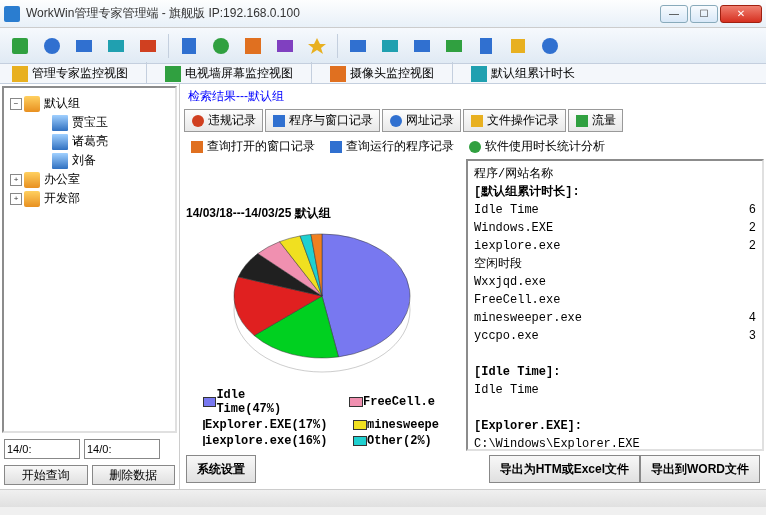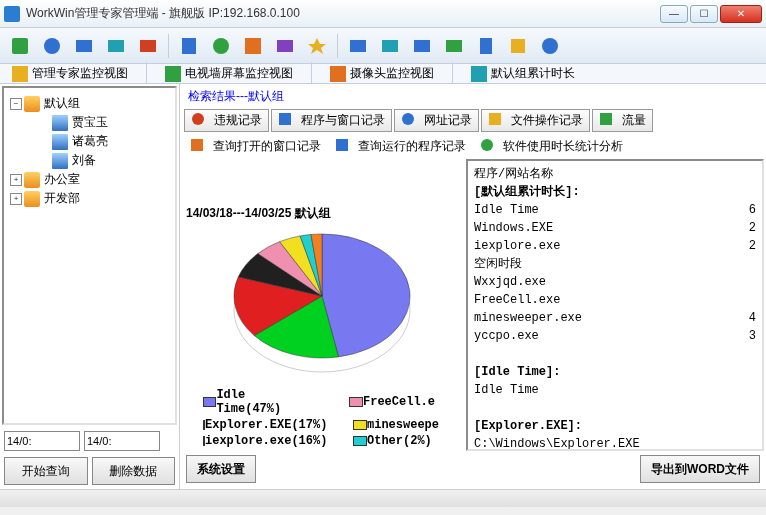--- a/index.html
+++ b/index.html
@@ -36,27 +36,27 @@
 .tree-item .noexp { width: 12px; }
 .tree-icon { width: 16px; height: 16px; display: inline-block; }
 .tic-group { background: linear-gradient(#ffd060,#e89020); border-radius: 2px; }
 .tic-pc { background: linear-gradient(#a0d0ff,#3070c0); border-radius: 1px; }
 .tree-label { margin-left: 2px; }
 .child { margin-left: 28px; }
 
 .dateselect { display: flex; gap: 4px; padding: 4px; }
 .dateselect input { width: 76px; height: 20px; font-size: 11px; border: 1px solid #888; padding: 0 2px; }
 .botbtns { display: flex; gap: 4px; padding: 2px 4px 4px; }
-.botbtn { flex: 1; height: 28px; background: linear-gradient(#f8f8f8,#e0e0e0); border: 1px solid #888; font-size: 12px; }
+.botbtn { flex: 1; height: 20px; background: linear-gradient(#f8f8f8,#e0e0e0); border: 1px solid #888; font-size: 12px; }
 
 
 .right { flex: 1; background: #fff; display: flex; flex-direction: column; padding: 2px; overflow: hidden; }
 .search-hdr { color: #0000ff; font-size: 12px; padding: 2px 6px; }
 .subtabs { display: flex; flex-wrap: wrap; gap: 2px; padding: 2px; }
-.subtab { display: flex; gap: 9px; padding: 2px 6px; background: linear-gradient(#fdfdfd,#e8e8e8); border: 1px solid #999; font-size: 12px; white-space: nowrap; }
+.subtab { display: flex; align-items: center; gap: 3px; padding: 2px 6px; background: linear-gradient(#fdfdfd,#e8e8e8); border: 1px solid #999; font-size: 12px; white-space: nowrap; }
 .subtab.flat { background: #fff; border: none; }
 .subtab .stic { width: 14px; height: 14px; }
 
 .content { flex: 1; display: flex; gap: 4px; overflow: hidden; }
 .chart-area { width: 280px; display: flex; flex-direction: column; margin-top: 44px; }
 .chart-title { font-weight: bold; font-size: 12px; padding: 2px 4px; }
 .pie-wrap { flex: 1; display: flex; align-items: center; justify-content: center; }
 .pie { width: 200px; height: 160px; position: relative; }
 .pie svg { width: 100%; height: 100%; }
 .legend { padding: 4px; font-family: "Courier New", monospace; font-size: 12px; font-weight: bold; }
@@ -399,18 +399,19 @@
             </div><br><div class="sec">[Explorer.EXE]:</div><div class="row">
               <span>C:\Windows\Explorer.EXE</span>
               <span class="val"></span>
             </div><br><br></div>
       </div>
     </div>
 
     <div class="rightbot">
       <button>系统设置</button>
       <div class="spacer"></div>
+      <button>导出为HTM或Excel文件</button>
       <button>导出到WORD文件</button>
     </div>
   </div>
 </div>
 
 <div class="statusbar"></div>
 
 </body></html>

